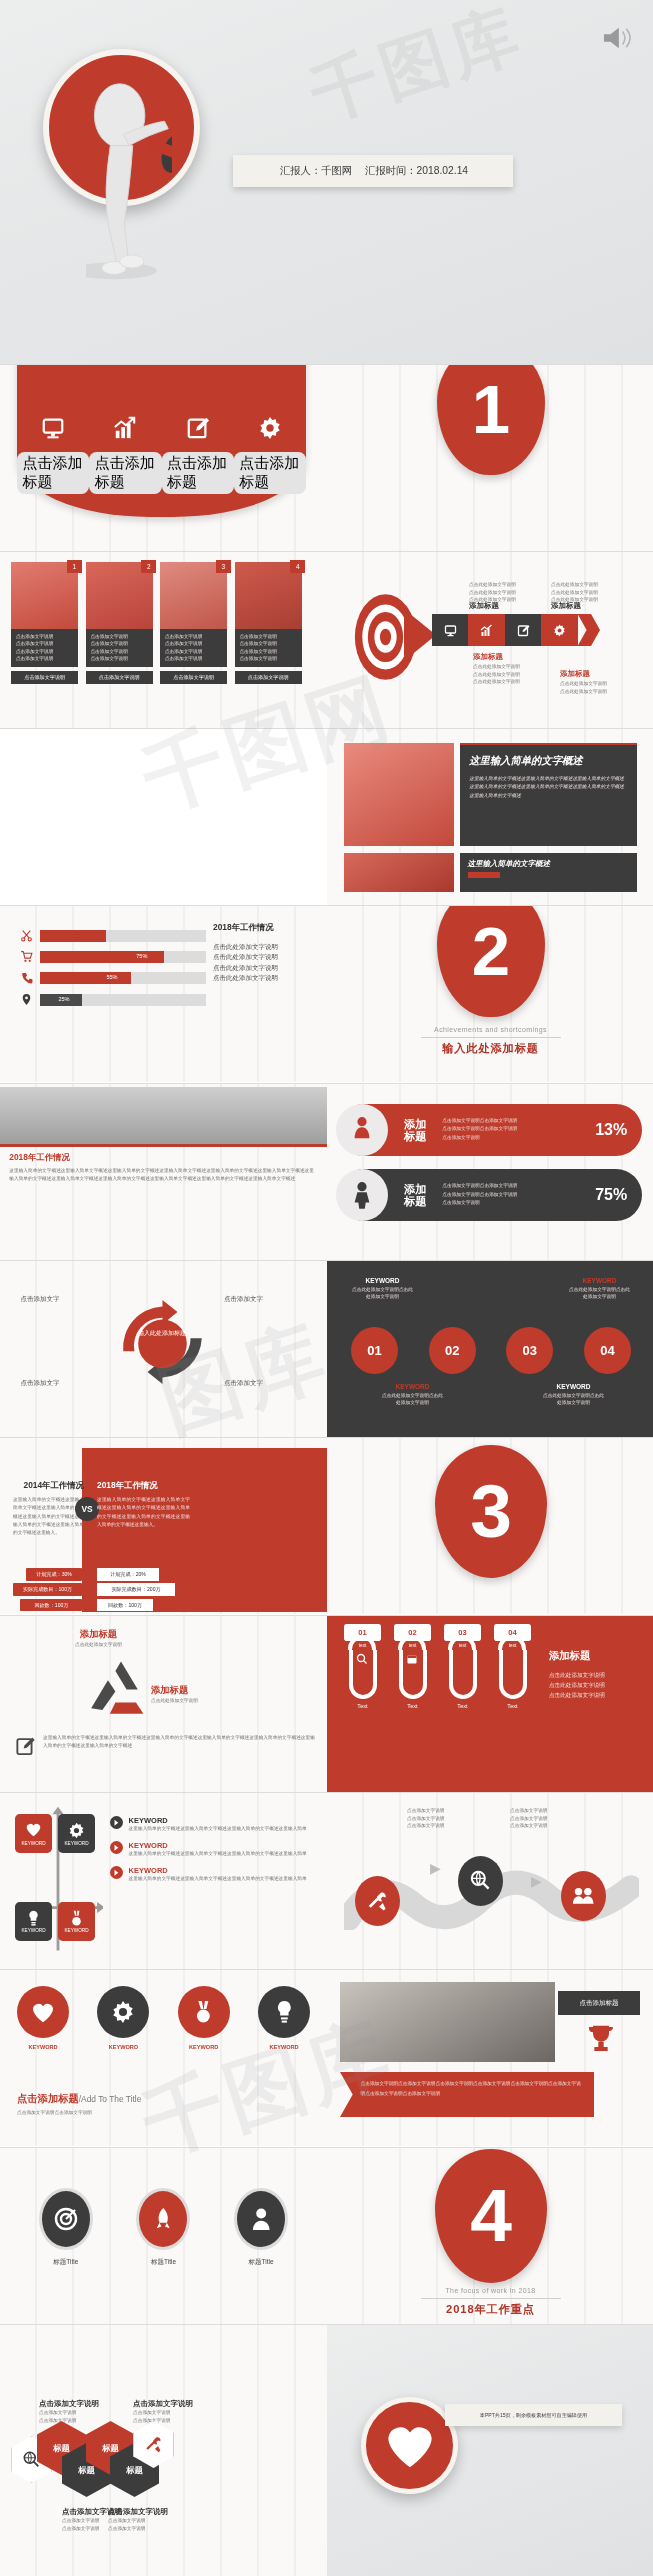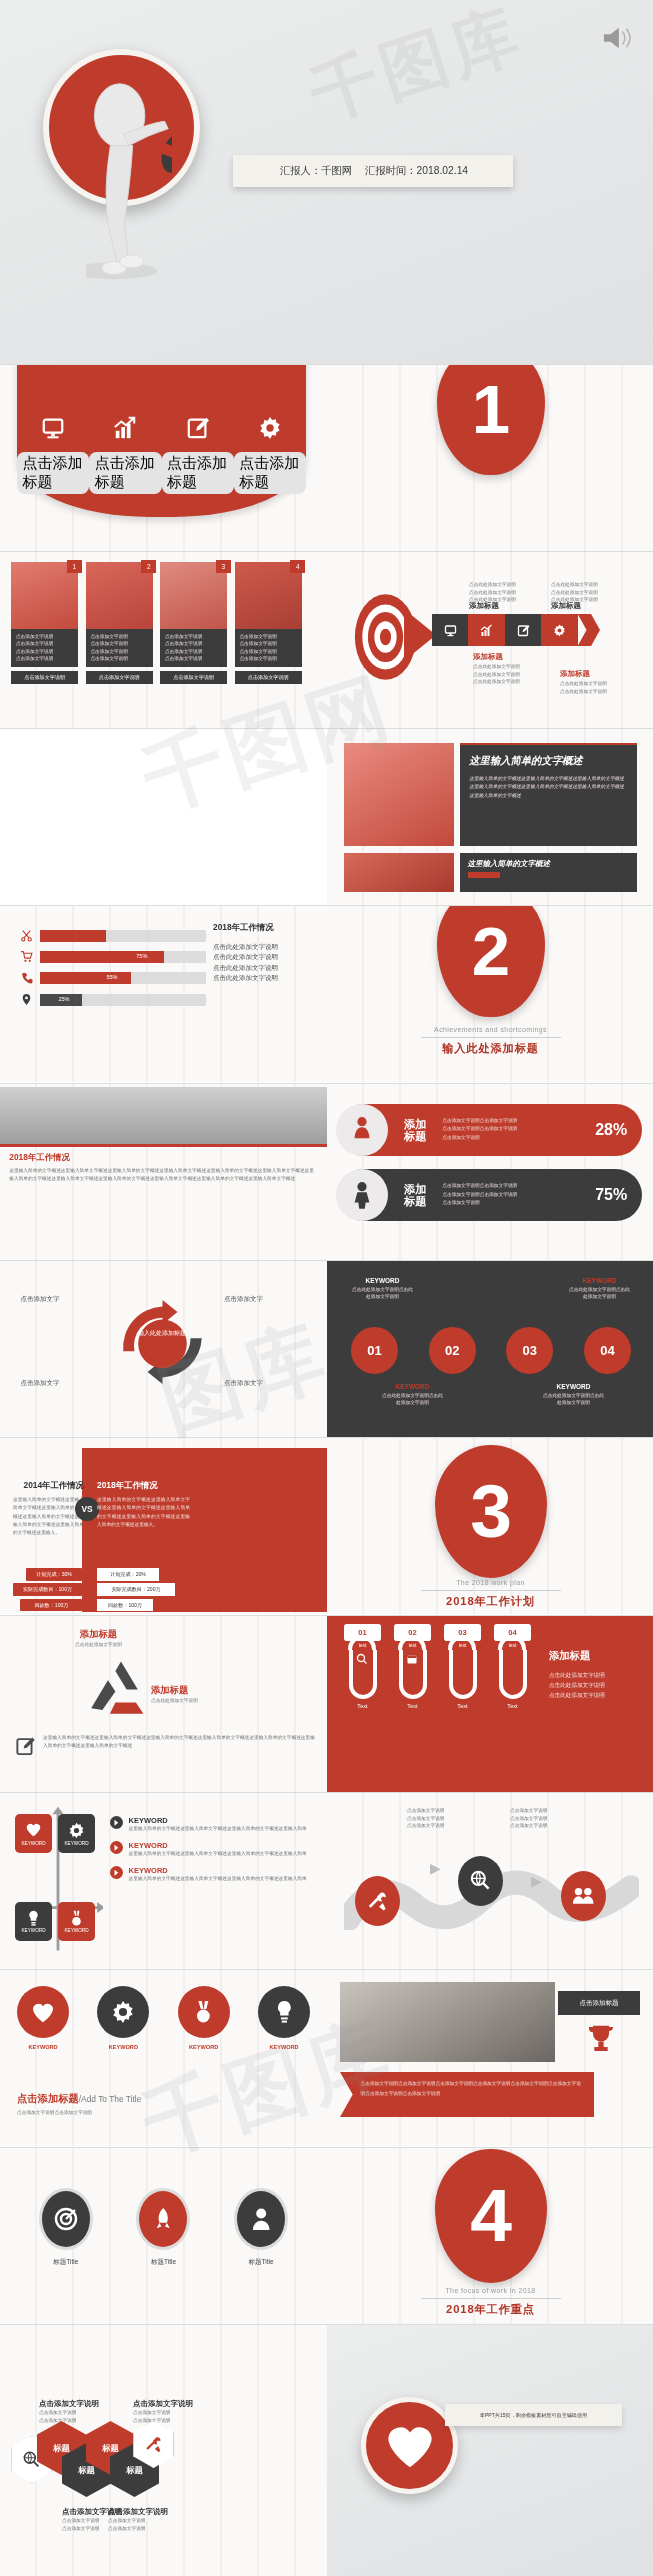--- a/index.html
+++ b/index.html
@@ -358,21 +358,21 @@
             <circle cx="13" cy="6" r="5" fill="#bf3b2b"></circle>
             <path d="M13 12c-6 0-8 7-8 12h16c0-5-2-12-8-12z" fill="#bf3b2b"></path>
           </svg>
       </div>
       <div style="color:#fff;font-size:11.2px;font-weight:bold;width:54px;text-align:center;line-height:12px;">添加<br>标题</div>
       <div class="tiny-w" style="flex:1;line-height:8.4px;">
         <div>点击添加文字说明点击添加文字说明</div>
           <div>点击添加文字说明点击添加文字说明</div>
           <div>点击添加文字说明</div>
       </div>
-      <div style="color:#fff;font-size:16px;font-weight:bold;margin-right:15px;">28%</div>
+      <div style="color:#fff;font-size:16px;font-weight:bold;margin-right:15px;">13%</div>
     </div>
     <div style="position:absolute;left:11.2px;top:86px;width:304px;height:52px;background:#3c3c3c;border-radius:26px;display:flex;align-items:center;">
       <div style="width:52px;height:52px;border-radius:50%;background:#eceaea;margin-left:-1.9px;" class="ic">
         <svg width="24" height="28" viewBox="0 0 26 30">
             <circle cx="13" cy="6" r="5" fill="#3c3c3c"></circle>
             <path d="M8 12h10l3 11h-4l-1 7h-6l-1-7H5z" fill="#3c3c3c"></path>
           </svg>
       </div>
       <div style="color:#fff;font-size:11.2px;font-weight:bold;width:54px;text-align:center;line-height:12px;">添加<br>标题</div>
       <div class="tiny-w" style="flex:1;line-height:8.4px;">
@@ -447,25 +447,20 @@
     <div style="position:absolute;left:97px;top:131px;width:62px;">
       <div style="background:#fff;color:#333;font-size:5.1px;text-align:center;padding:2.8px 0;margin-bottom:2.8px;">计划完成：20%</div>
       <div style="background:#fff;color:#333;font-size:5.1px;text-align:center;padding:2.8px 0;margin-bottom:2.8px;width:78px;">实际完成数目：200万</div>
       <div style="background:#fff;color:#333;font-size:5.1px;text-align:center;padding:2.8px 0;width:56px;">回款数：100万</div>
     </div>
   </div>
 
   <div class="slide wood" style="left:327px;top:1437px;width:327px;height:177px;">
     <div style="position:absolute;left:108px;top:7.5px;width:112px;height:133px;background:#bf3b2b;border-radius:50% 50% 50% 50%/44% 44% 56% 56%;box-shadow:0 3.7px 8.4px rgba(0,0,0,.2);display:flex;align-items:center;justify-content:center;">
       <span class="secnum" style="font-size:75px;line-height:1;">3</span>
-    </div>
-    <div style="position:absolute;left:0;top:142px;width:327px;text-align:center;">
-      <div class="sec-en">The 2018 work plan</div>
-      <div class="sec-rule"></div>
-      <div class="sec-cn">2018年工作计划</div>
     </div>
   </div>
 
   <div class="slide wood" style="left:0;top:1615px;width:327px;height:177px;">
     <div style="position:absolute;left:75px;top:13px;text-align:center;">
       <div style="font-size:9.3px;font-weight:bold;color:#bf3b2b;">添加标题</div>
       <div class="tiny">点击此处添加文字说明</div>
     </div>
     <div style="position:absolute;left:78px;top:41px;">
       <svg width="86" height="69" viewBox="0 0 92 74">

